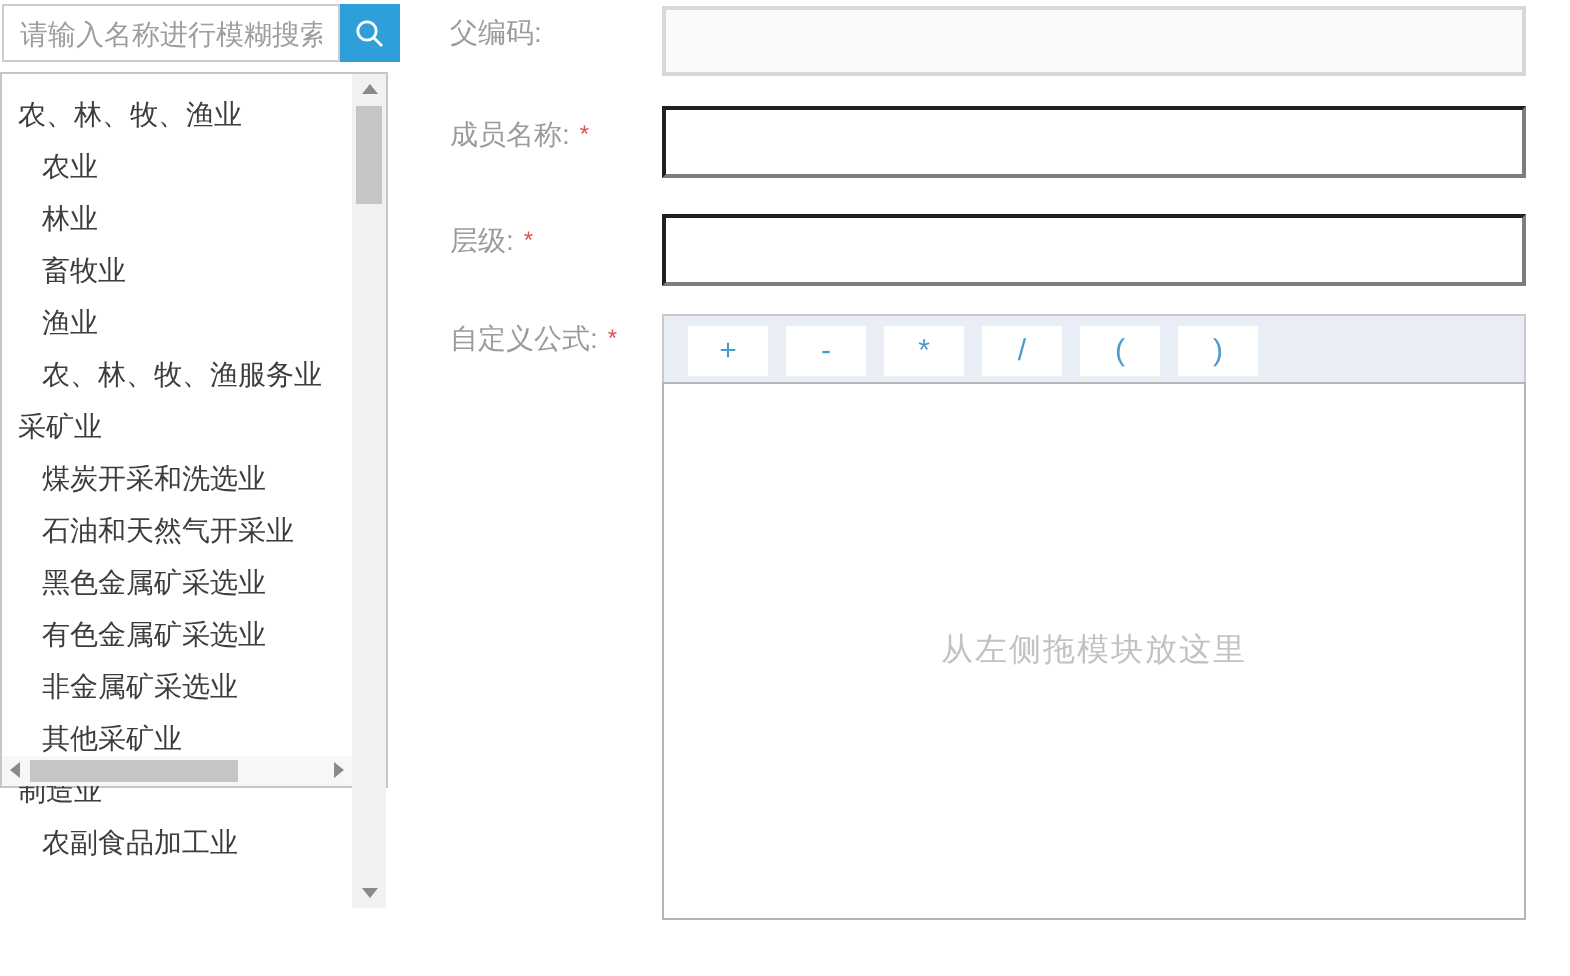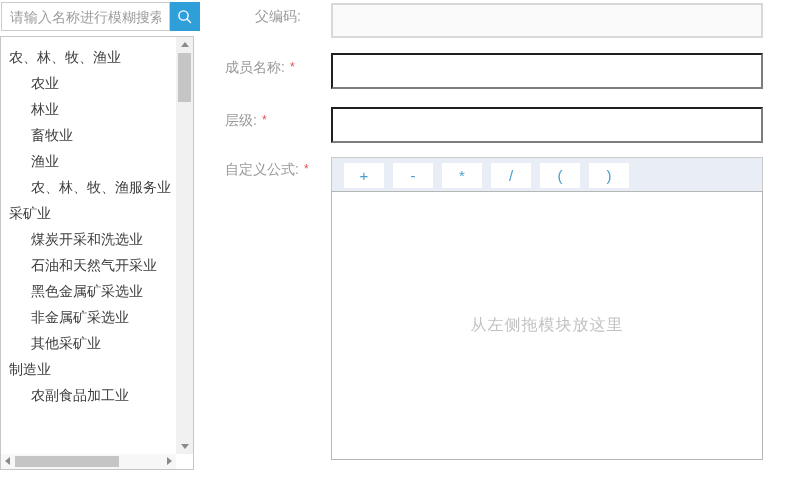--- a/index.html
+++ b/index.html
@@ -16,33 +16,33 @@
     border: 1px solid #cccccc; padding: 0 8px; font-size: 14px; color: #ec4899;
     outline: none;
   }
   .search-input::placeholder { color: #9e9e9e; }
   .search-btn {
     position: absolute; left: 170px; top: 2px; width: 30px; height: 29px;
     background: #2E9FD9; border: none; cursor: pointer;
     display: flex; align-items: center; justify-content: center;
   }
   .tree-box {
-    position: absolute; left: 0; top: 36px; width: 194px; height: 434px;
+    position: absolute; left: 0; top: 36px; width: 194px; height: 358px;
     border: 1px solid #c6c6c6; background: #fff;
   }
   .tree {
     list-style: none; padding-top: 7px;
     width: 175px; overflow: hidden;
   }
   .tree li {
     height: 26px; line-height: 26px; font-size: 14px; color: #3d3d3d;
     white-space: nowrap; cursor: pointer;
   }
   .tree li.lv0 { padding-left: 8px; }
-  .tree li.lv1 { padding-left: 30px; }
+  .tree li.lv1 { padding-left: 20px; }
 
   
   .vscroll {
     position: absolute; top: 0; right: 0; width: 17px; height: 417px;
     background: #f1f1f1;
   }
   .vthumb {
     position: absolute; left: 2px; top: 16px; width: 13px; height: 49px;
     background: #c5c5c5;
   }
@@ -59,21 +59,21 @@
     position: absolute; left: 14px; top: 2px; width: 104px; height: 11px;
     background: #c5c5c5;
   }
 
   
   .flabel {
     position: absolute; left: 225px; font-size: 14px; color: #9b9b9b;
     white-space: nowrap;
   }
   .req { color: #E25050; font-size: 12px; margin-left: 5px; vertical-align: 1px; }
-  .lbl-parent  { top: 8px; margin-left: 30px; }
+  .lbl-parent  { top: 8px; }
   .lbl-member  { top: 59px; text-align: center; }
   .lbl-level   { top: 112px; }
   .lbl-formula { top: 161px; }
 
   .inp {
     position: absolute; left: 331px; width: 432px;
     font-size: 14px; color: #333; padding: 0 8px; outline: none;
   }
   .inp-parent {
     top: 3px; height: 35px;
@@ -123,20 +123,21 @@
       <li class="lv0">农、林、牧、渔业</li>
       <li class="lv1">农业</li>
       <li class="lv1">林业</li>
       <li class="lv1">畜牧业</li>
       <li class="lv1">渔业</li>
       <li class="lv1">农、林、牧、渔服务业</li>
       <li class="lv0">采矿业</li>
       <li class="lv1">煤炭开采和洗选业</li>
       <li class="lv1">石油和天然气开采业</li>
       <li class="lv1">黑色金属矿采选业</li>
+      <li class="lv1">有色金属矿采选业</li>
       <li class="lv1">非金属矿采选业</li>
       <li class="lv1">其他采矿业</li>
       <li class="lv0">制造业</li>
       <li class="lv1">农副食品加工业</li>
     </ul>
 
     <div class="vscroll">
       <div class="sarrow up"></div>
       <div class="vthumb"></div>
       <div class="sarrow down"></div>

